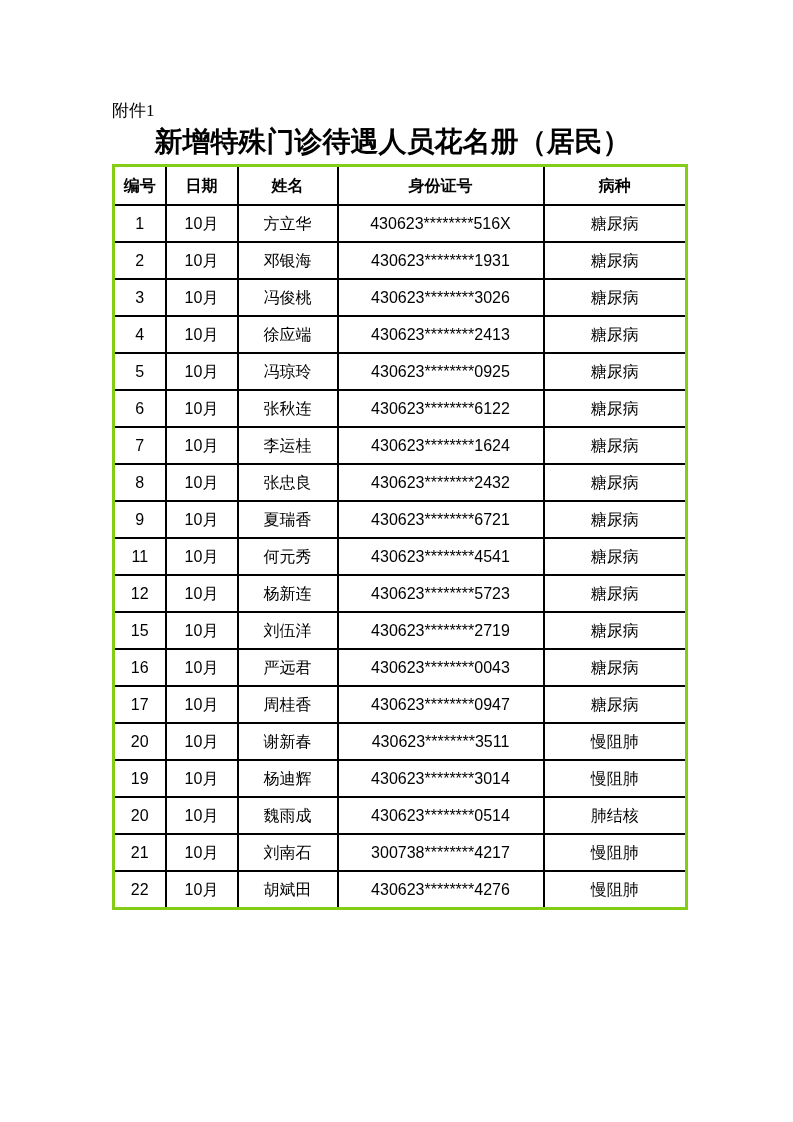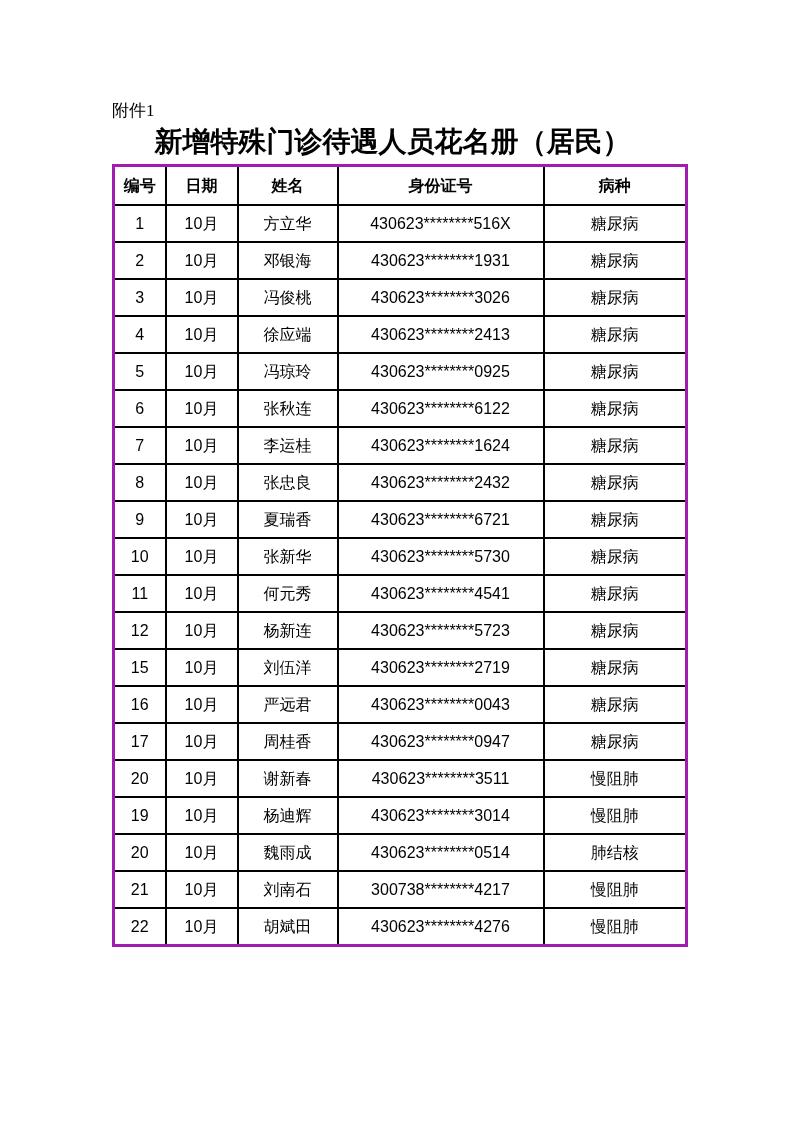--- a/index.html
+++ b/index.html
@@ -36,21 +36,21 @@
     line-height: 30px;
     white-space: nowrap;
   }
   table.roster {
     position: absolute;
     left: 112px;
     top: 164px;
     width: 573px;
     border-collapse: collapse;
     table-layout: fixed;
-    border: 3px solid #a21caf;
+    border: 3px solid #84cc16;
   }
   table.roster th,
   table.roster td {
     border: 2px solid #000000;
     text-align: center;
     vertical-align: middle;
     padding: 0;
     font-size: 16px;
     line-height: 1;
     overflow: hidden;
@@ -149,27 +149,20 @@
           <td>糖尿病</td>
         </tr>
         <tr>
           <td>9</td>
           <td>10月</td>
           <td>夏瑞香</td>
           <td>430623********6721</td>
           <td>糖尿病</td>
         </tr>
         <tr>
-          <td>10</td>
-          <td>10月</td>
-          <td>张新华</td>
-          <td>430623********5730</td>
-          <td>糖尿病</td>
-        </tr>
-        <tr>
           <td>11</td>
           <td>10月</td>
           <td>何元秀</td>
           <td>430623********4541</td>
           <td>糖尿病</td>
         </tr>
         <tr>
           <td>12</td>
           <td>10月</td>
           <td>杨新连</td>

